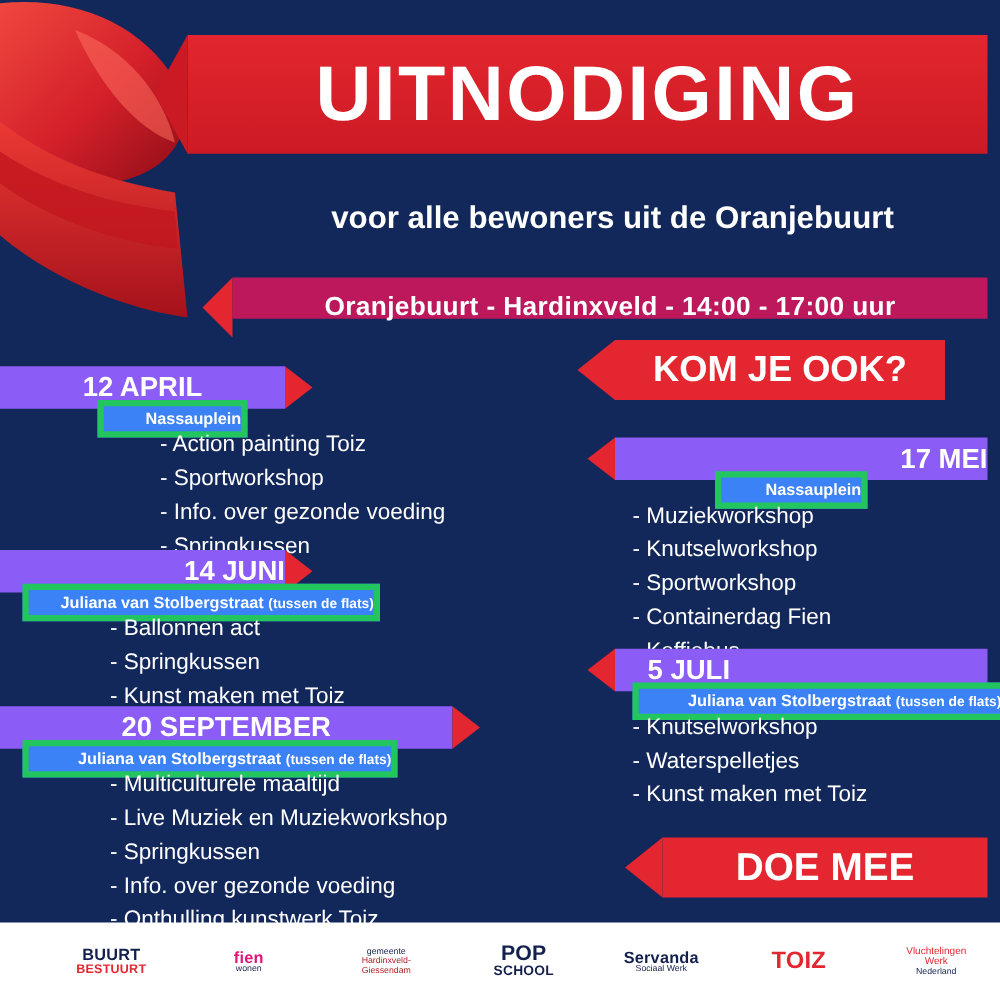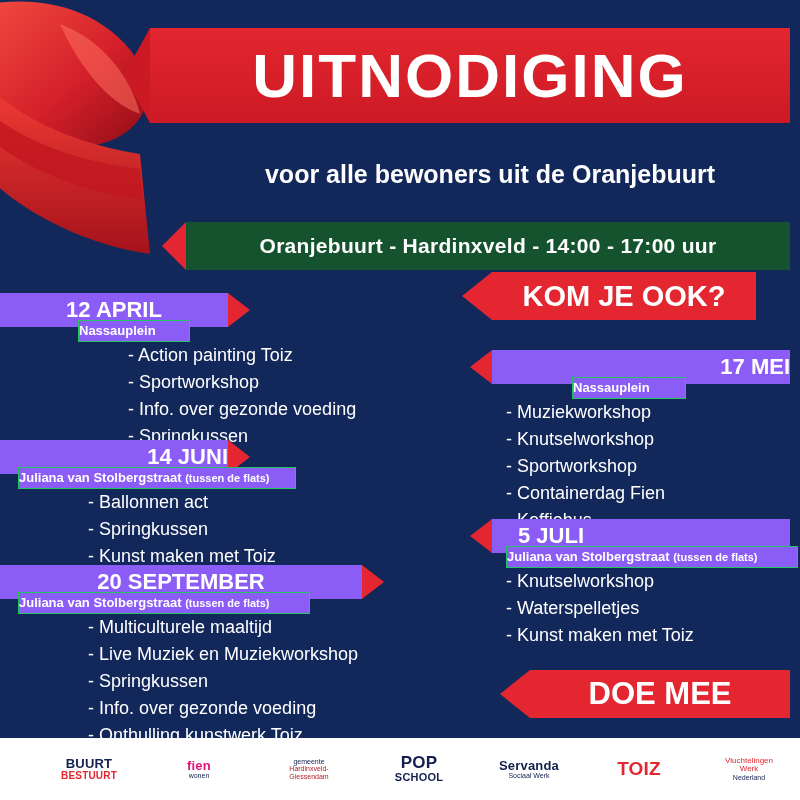--- a/index.html
+++ b/index.html
@@ -31,22 +31,22 @@
   .title-text{
     position:absolute;left:150px;top:36px;width:640px;height:80px;
     color:#fff;font-size:62px;font-weight:bold;letter-spacing:2px;
     text-align:center;line-height:80px;
   }
   .subtitle{
     position:absolute;left:200px;top:160px;width:580px;
     color:#fff;font-size:25px;font-weight:bold;text-align:center;
   }
   .infobar{
-    position:absolute;left:186px;top:222px;width:604px;height:48px;
-    background:#14532d;
+    position:absolute;left:186px;top:222px;width:604px;height:33px;
+    background:#be185d;
   }
   .infobar:before{
     content:"";position:absolute;left:-24px;top:0;border-top:24px solid transparent;
     border-bottom:24px solid transparent;border-right:24px solid #e3262f;
   }
   .infobar span{
     display:block;color:#fff;font-size:21px;font-weight:bold;
     text-align:center;line-height:48px;letter-spacing:.3px;
   }
 
@@ -61,23 +61,23 @@
     border-top:17px solid transparent;border-bottom:17px solid transparent;
     border-left:22px solid #e3262f;
   }
   .date-band.arrow-left:before{
     content:"";position:absolute;left:-22px;top:0;
     border-top:17px solid transparent;border-bottom:17px solid transparent;
     border-right:22px solid #e3262f;
   }
   
   .place-band{
-    position:absolute;height:20px;background:#8b5cf6;
+    position:absolute;height:20px;background:#3b82f6;
     color:#fff;font-size:13px;font-weight:bold;line-height:20px;
-    text-align:left;border:1px solid #22c55e;
+    text-align:right;border:5px solid #22c55e;
   }
   .place-band .small{font-size:11px;font-weight:bold;}
   .items{
     position:absolute;color:#fff;font-size:18px;line-height:27px;
   }
   .items div{white-space:nowrap;}
 
   
   .callout{
     position:absolute;background:#e3262f;color:#fff;font-weight:bold;

